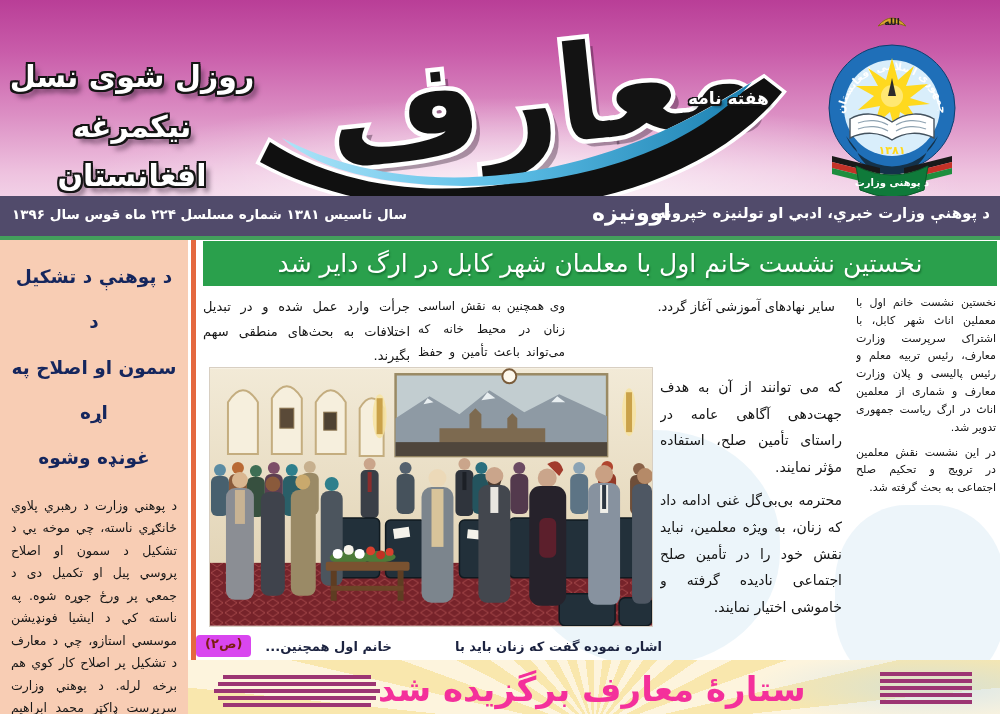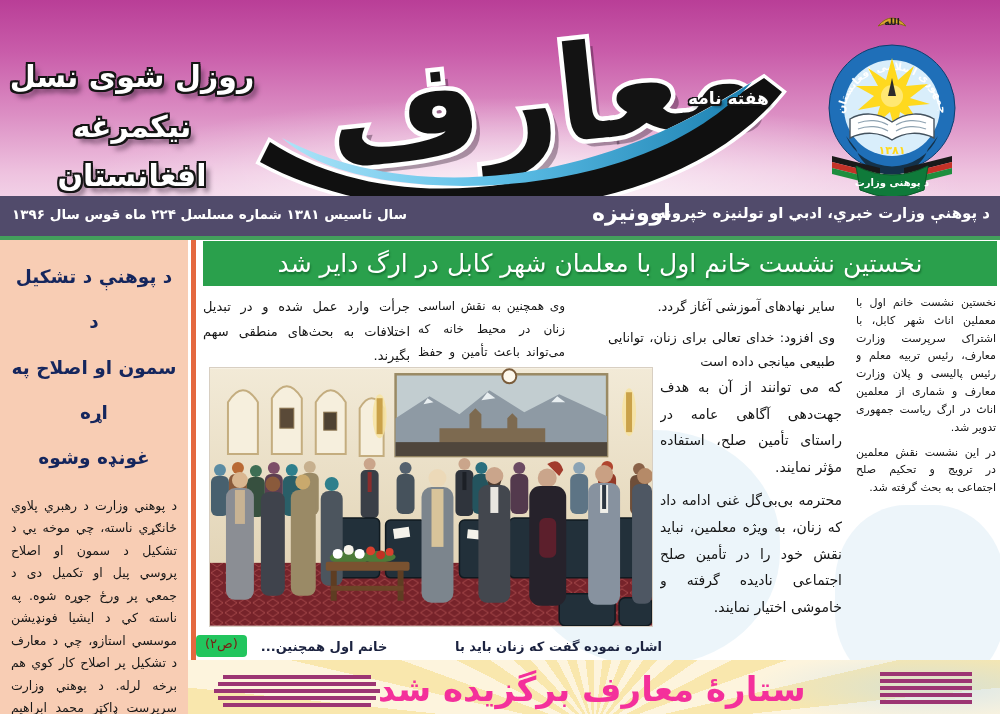--- a/index.html
+++ b/index.html
@@ -52,21 +52,21 @@
   .col-mid  { left:608px; top:295px; width:227px; font-size:13px;   line-height:1.85; }
   .col-wrap { left:660px; top:374px; width:182px; font-size:14px; line-height:1.9; height:286px; overflow:hidden; }
   .col-rgt  { left:856px; top:294px; width:140px; font-size:11px;   line-height:1.62; height:372px; overflow:hidden; }
 
   
   .photo { position:absolute; left:210px; top:368px; width:442px; height:258px; outline:1px solid #d8cfc2; }
 
   
   .caption-row { position:absolute; left:196px; top:633px; width:466px; height:26px;
     display:flex; align-items:center; }
-  .page-badge { flex:none; background:#22c55e; color:#7a1d12; font-weight:normal; font-size:13px;
+  .page-badge { flex:none; background:#d946ef; color:#7a1d12; font-weight:bold; font-size:13px;
     border-radius:4px; padding:1px 9px 6px; direction:rtl; }
   .cap-left  { margin-left:14px; direction:rtl; font-size:13px; font-weight:bold; color:#1c2340; }
   .cap-right { margin-left:auto; direction:rtl; font-size:13px; font-weight:bold; color:#1c2340; }
 
   
   .banner { position:absolute; left:188px; top:660px; width:812px; height:54px;
     background:
       radial-gradient(ellipse 30% 90% at 92% 50%, rgba(190,220,240,.55), rgba(190,220,240,0) 75%),
       repeating-conic-gradient(from 248deg at 50% 130%, #fdf4dd 0deg 7deg, #f9e7ad 7deg 14deg); }
   .banner-title { position:absolute; left:190px; right:130px; top:9px; text-align:left; direction:rtl;
@@ -159,21 +159,20 @@
 
   <div class="blob blob1"></div>
   <div class="blob blob2"></div>
 
   <div class="col col-rgt">
     <p>نخستین نشست خانم اول با معملین اناث شهر کابل، با اشتراک سرپرست وزارت معارف، رئیس تربیه معلم و رئیس پالیسی و پلان وزارت معارف و شماری از معلمین اناث در ارگ ریاست جمهوری تدویر شد.</p>
     <p>در این نشست نقش معلمین در ترویج و تحکیم صلح اجتماعی به بحث گرفته شد.</p>
   </div>
   <div class="col col-mid">
     <p>سایر نهادهای آموزشی آغاز گردد.</p>
-    <p>وی افزود: خدای تعالی برای زنان، توانایی طبیعی میانجی داده است</p>
   </div>
   <div class="col col-wrap">
     <p>که می توانند از آن به هدف جهت‌دهی آگاهی عامه در راستای تأمین صلح، استفاده مؤثر نمایند.</p>
     <p>محترمه بی‌بی‌گل غنی ادامه داد که زنان، به ویژه معلمین، نباید نقش خود را در تأمین صلح اجتماعی نادیده گرفته و خاموشی اختیار نمایند.</p>
   </div>
   <div class="col col-b">
     <p>وی همچنین به نقش اساسی زنان در محیط خانه که می‌تواند باعث تأمین و حفظ صلح در جامعه شود،</p>
   </div>
   <div class="col col-a">
     <p>جرأت وارد عمل شده و در تبدیل اختلافات به بحث‌های منطقی سهم بگیرند.</p>

